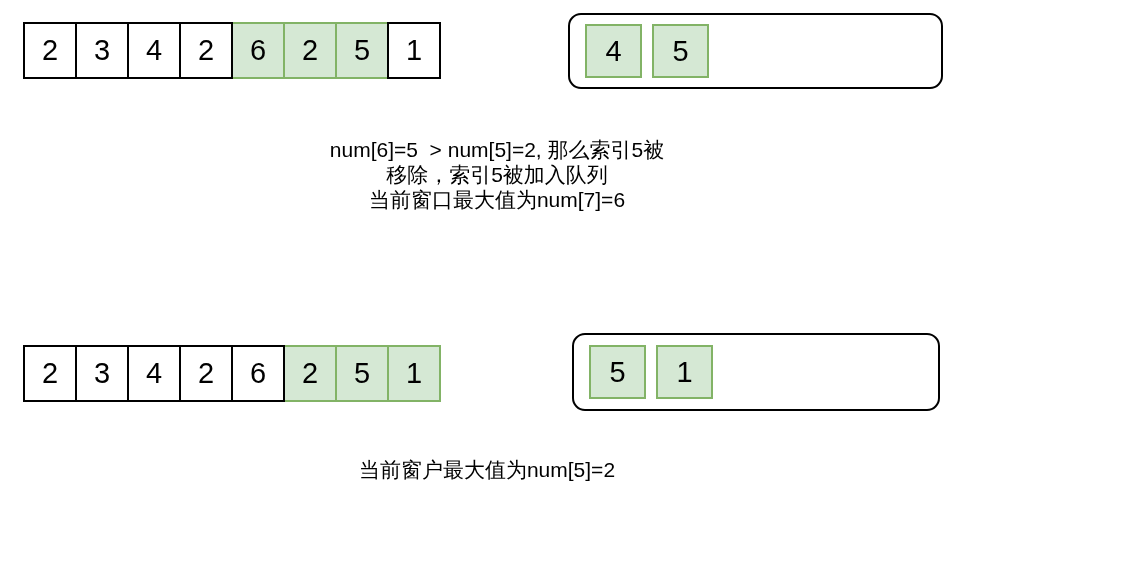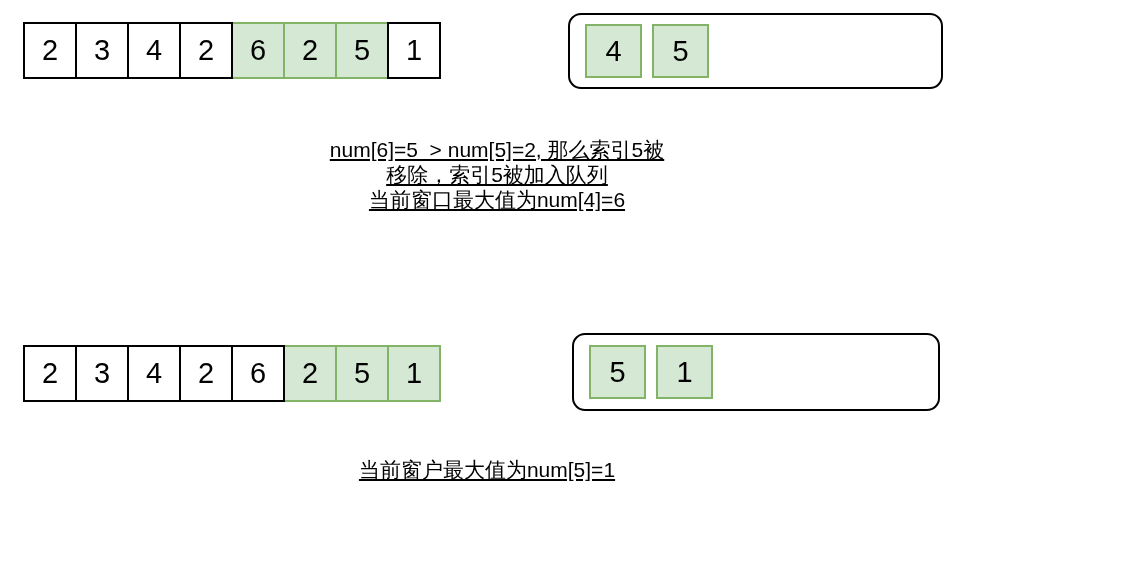--- a/index.html
+++ b/index.html
@@ -70,21 +70,20 @@
     top: 40px;
     font-size: 21px;
     white-space: nowrap;
   }
   .caption {
     position: absolute;
     width: 500px;
     text-align: center;
     font-size: 21px;
     line-height: 25px;
-    text-decoration: underline;
   }
   .caption div { white-space: pre-wrap; }
 
   
   .array-step1 { left: 23px; top: 22px; }
   .queue-step1 { left: 568px; top: 13px; width: 375px; height: 76px; }
   .caption-step1 { left: 247px; top: 137px; }
 
   .array-step2 { left: 23px; top: 345px; }
   .queue-step2 { left: 572px; top: 333px; width: 368px; height: 78px; }
@@ -108,36 +107,36 @@
 
   <div class="queue-box queue-step1">
     <div class="queue-cell">4</div>
     <div class="queue-cell">5</div>
   </div>
 
 
   <div class="caption caption-step1">
     <div>num[6]=5  &gt; num[5]=2, 那么索引5被</div>
     <div>移除，索引5被加入队列</div>
-    <div>当前窗口最大值为num[4]=6</div>
+    <div>当前窗口最大值为num[7]=6</div>
   </div>
 
   <div class="array-row array-step2">
     <div class="cell">2</div>
     <div class="cell">3</div>
     <div class="cell">4</div>
     <div class="cell">2</div>
     <div class="cell">6</div>
     <div class="cell green">2</div>
     <div class="cell green">5</div>
     <div class="cell green">1</div>
   </div>
 
   <div class="queue-box queue-step2">
     <div class="queue-cell">5</div>
     <div class="queue-cell">1</div>
   </div>
 
   <div class="caption caption-step2">
-    <div>当前窗户最大值为num[5]=1</div>
+    <div>当前窗户最大值为num[5]=2</div>
   </div>
 
 </div>
 
 </body></html>

